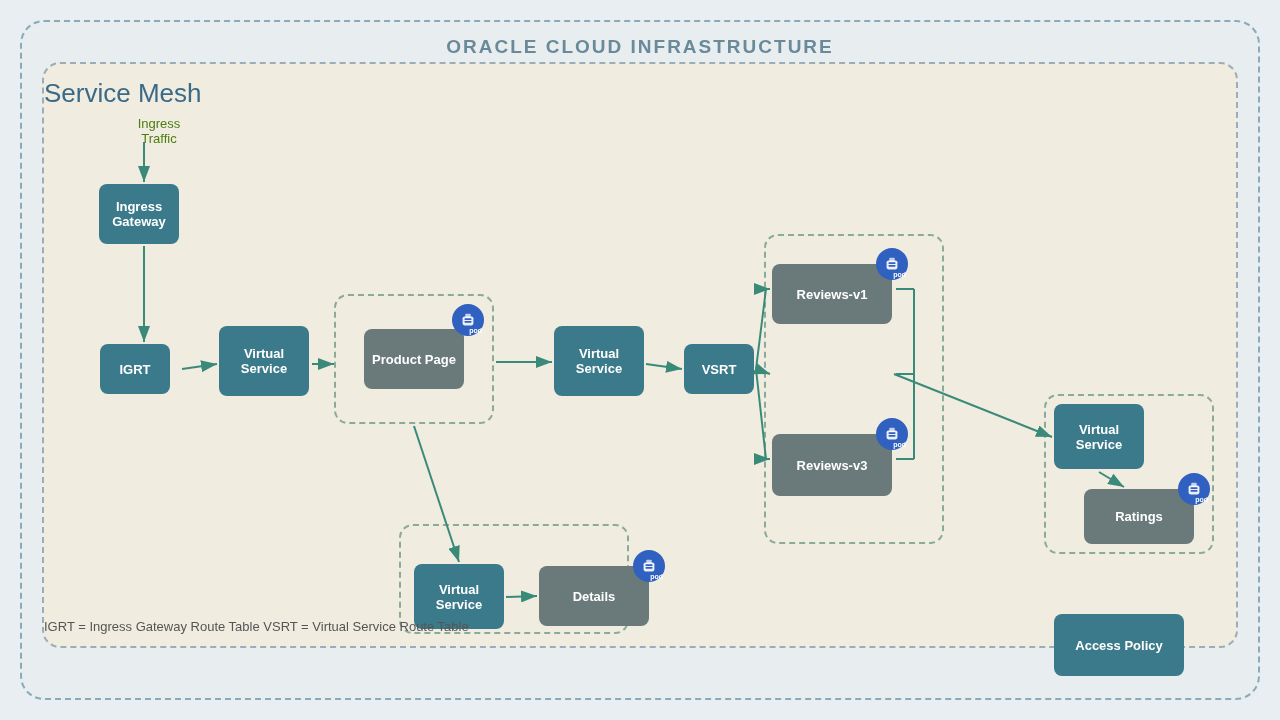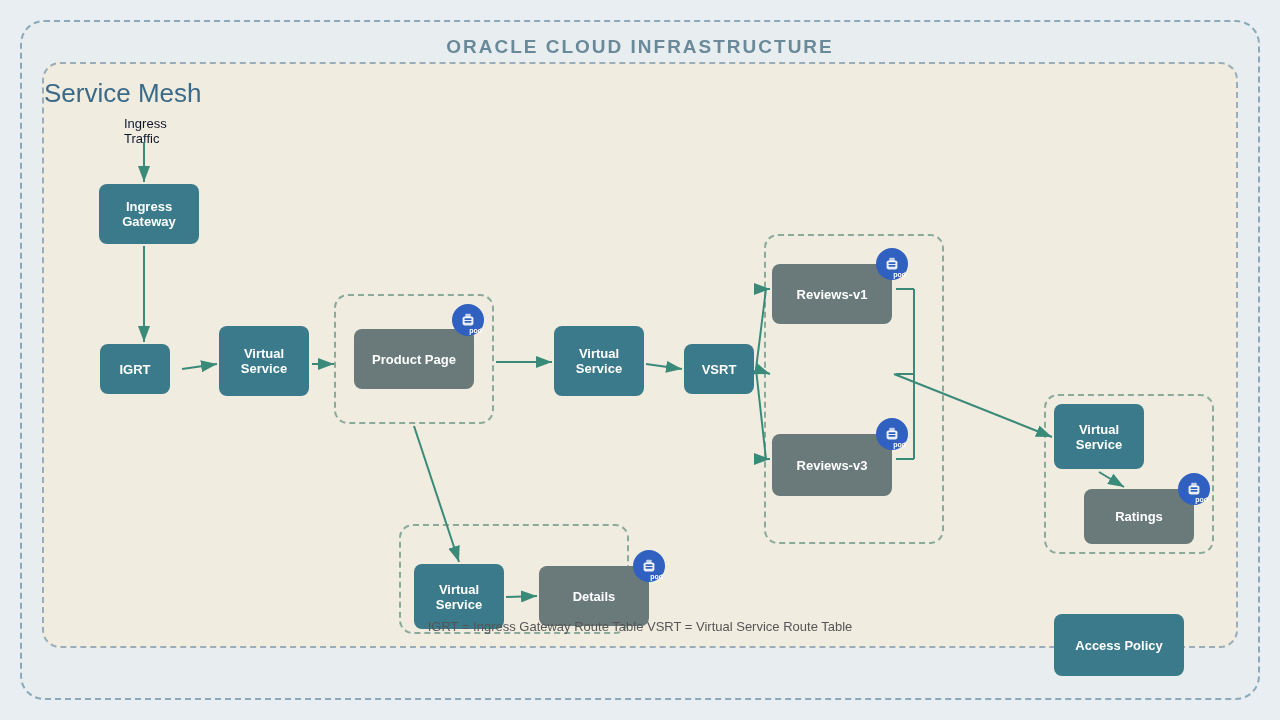--- a/index.html
+++ b/index.html
@@ -67,29 +67,29 @@
 
     .node-gray {
       background: #6a7a7a;
     }
 
     .ingress-traffic-label {
       position: absolute;
       top: 52px;
       left: 80px;
       font-size: 13px;
-      color: #0f172a;
-      text-align: left;
+      color: #4d7c0f;
+      text-align: center;
       width: 70px;
     }
 
     .ingress-gateway {
       top: 120px;
       left: 55px;
-      width: 100px;
+      width: 80px;
       height: 60px;
     }
 
     .igrt {
       top: 280px;
       left: 56px;
       width: 70px;
       height: 50px;
     }
 
@@ -107,21 +107,21 @@
       width: 160px;
       height: 130px;
       border: 2px dashed #8aaa9a;
       border-radius: 14px;
     }
 
     .product-page {
       top: 50%;
       left: 50%;
       transform: translate(-50%, -50%);
-      width: 120px;
+      width: 100px;
       height: 60px;
     }
 
     .virtual-service-2 {
       top: 262px;
       left: 510px;
       width: 90px;
       height: 70px;
     }
 
@@ -256,21 +256,20 @@
       width: 100%;
       height: 100%;
       pointer-events: none;
     }
 
     .legend {
       position: absolute;
       bottom: 12px;
       left: 0;
       right: 0;
-      text-align: center;
       font-size: 13px;
       color: #555;
     }
   </style>
 </head>
 <body>
 
 <div class="outer-container">
   <div class="oci-label">ORACLE CLOUD INFRASTRUCTURE</div>
 

